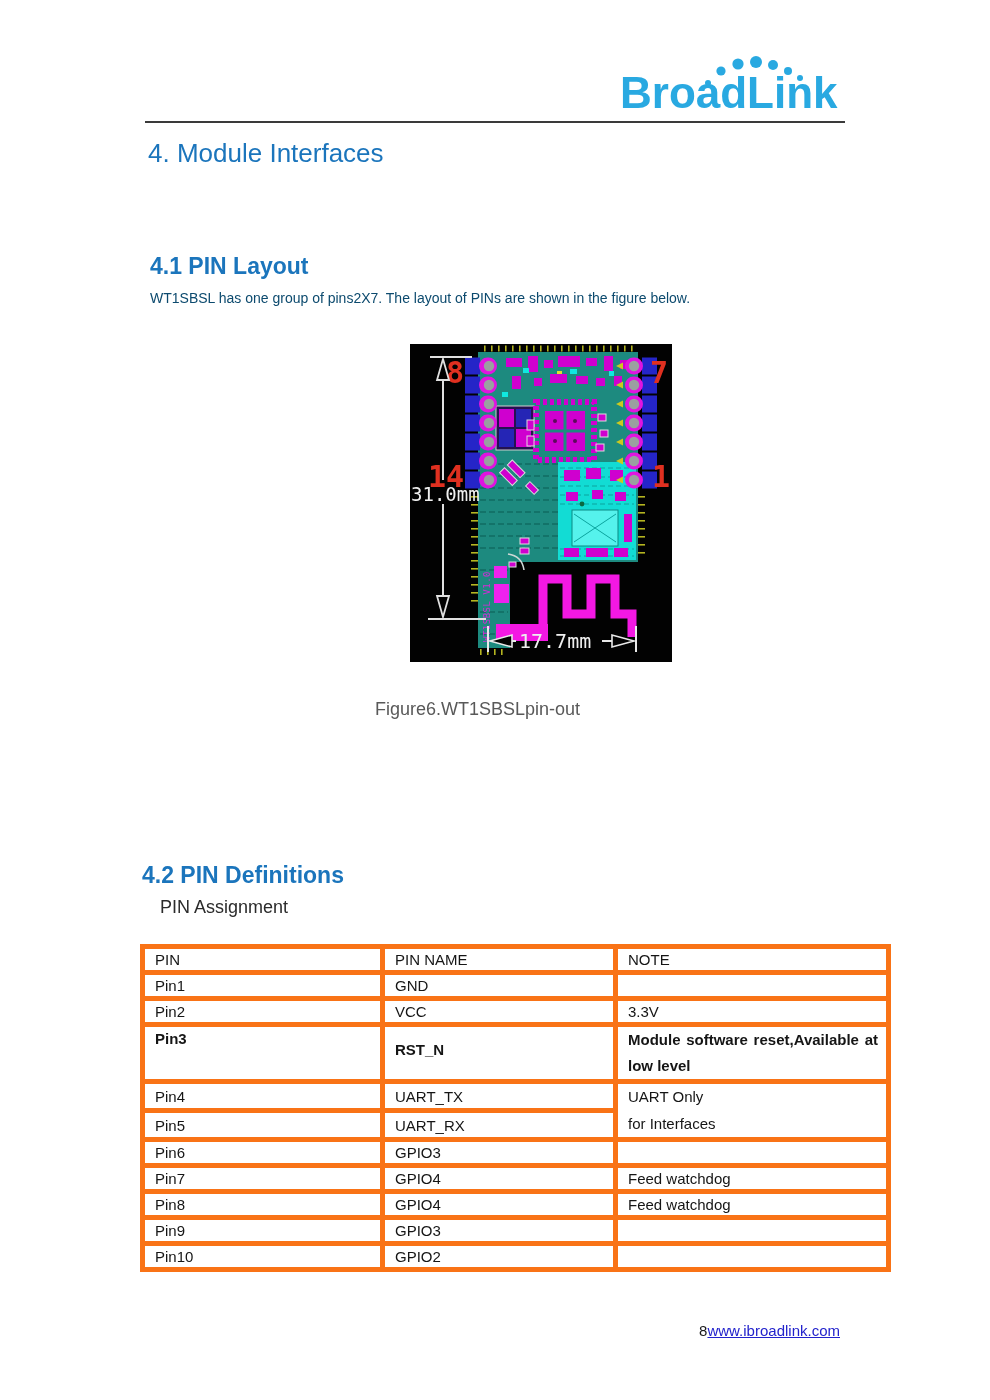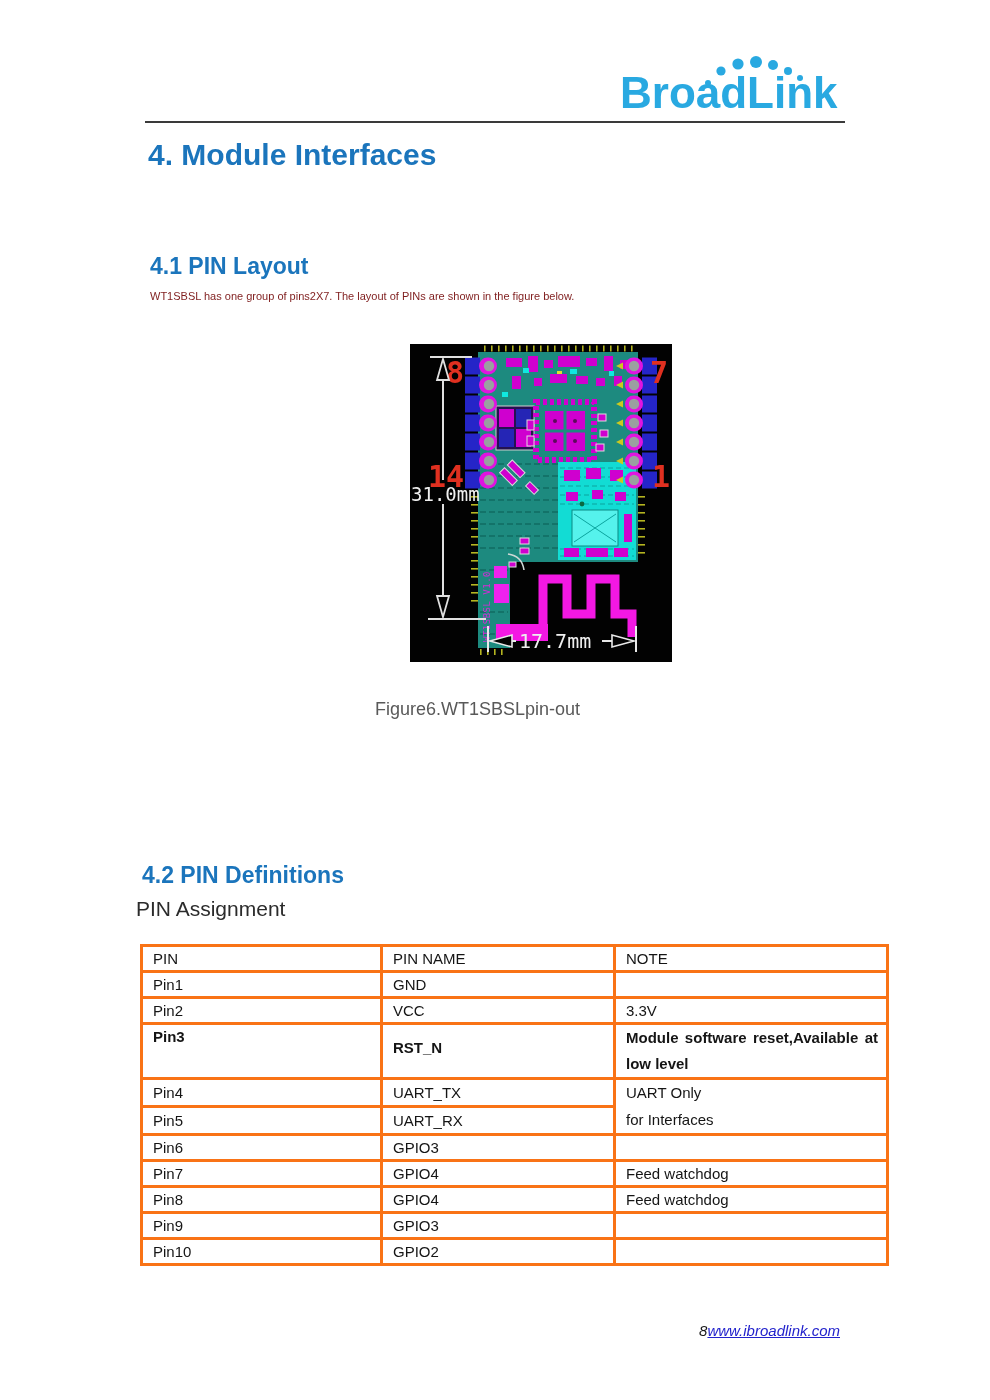--- a/index.html
+++ b/index.html
@@ -15,72 +15,71 @@
   
   .logo { left: 620px; top: 52px; }
   .header-rule {
     left: 145px; top: 121px; width: 700px; height: 2px;
     background: #3a3a3a;
   }
 
   
   .h1 {
     left: 148px; top: 138px;
-    font-size: 30px; font-weight: bold; color: #1b75bc;
+    font-size: 26px; font-weight: normal; color: #1b75bc;
     letter-spacing: 0px;
   }
   .h2 {
     font-size: 23px; font-weight: bold; color: #1b75bc; margin-top: 28px;
   }
   .h2-layout { left: 150px; top: 225px; }
   .h2-defs   { left: 142px; top: 834px; }
 
   .body-text {
     left: 150px; top: 290px;
-    font-size: 11px; color: #7f1d1d;
+    font-size: 14px; color: #0c4a6e;
   }
   .pin-assignment {
-    left: 136px; top: 897px;
-    font-size: 21px; color: #2b2b2b;
+    left: 160px; top: 897px;
+    font-size: 18px; color: #2b2b2b;
   }
 
   
   .figure-wrap { left: 410px; top: 344px; width: 262px; height: 318px; }
   .figure-caption {
     left: 375px; top: 699px;
     font-size: 18px; color: #595959;
   }
 
   
   .pin-table {
     left: 140px; top: 944px;
     border-collapse: collapse;
     table-layout: fixed;
     width: 746px;
     font-size: 15px;
     color: #151515;
     border: 2px solid #222;
   }
   .pin-table td {
-    border: 3px solid #f97316;
+    border: 5px solid #f97316;
     height: 26px;
     padding: 0 8px 0 10px;
     vertical-align: middle;
     overflow: hidden;
   }
   .pin-table tr.tall td { height: 52px; font-weight: bold; }
   .note-justify { text-align: justify; line-height: 26px; margin-top: 30px; }
   .merged-note div { line-height: 26.5px; }
 
   
   .footer {
     right: 150px; top: 1322px;
     font-size: 15px; color: #1a1a1a;
     text-align: right;
-    font-style: italic;
   }
   .footer a { color: #2222cc; text-decoration: underline; }
 </style>
 </head>
 <body>
 
 <div class="abs logo">
   <svg width="228" height="66" viewBox="0 0 228 66">
     <g fill="#29A9E1">
       <circle cx="88" cy="31" r="3"></circle>

